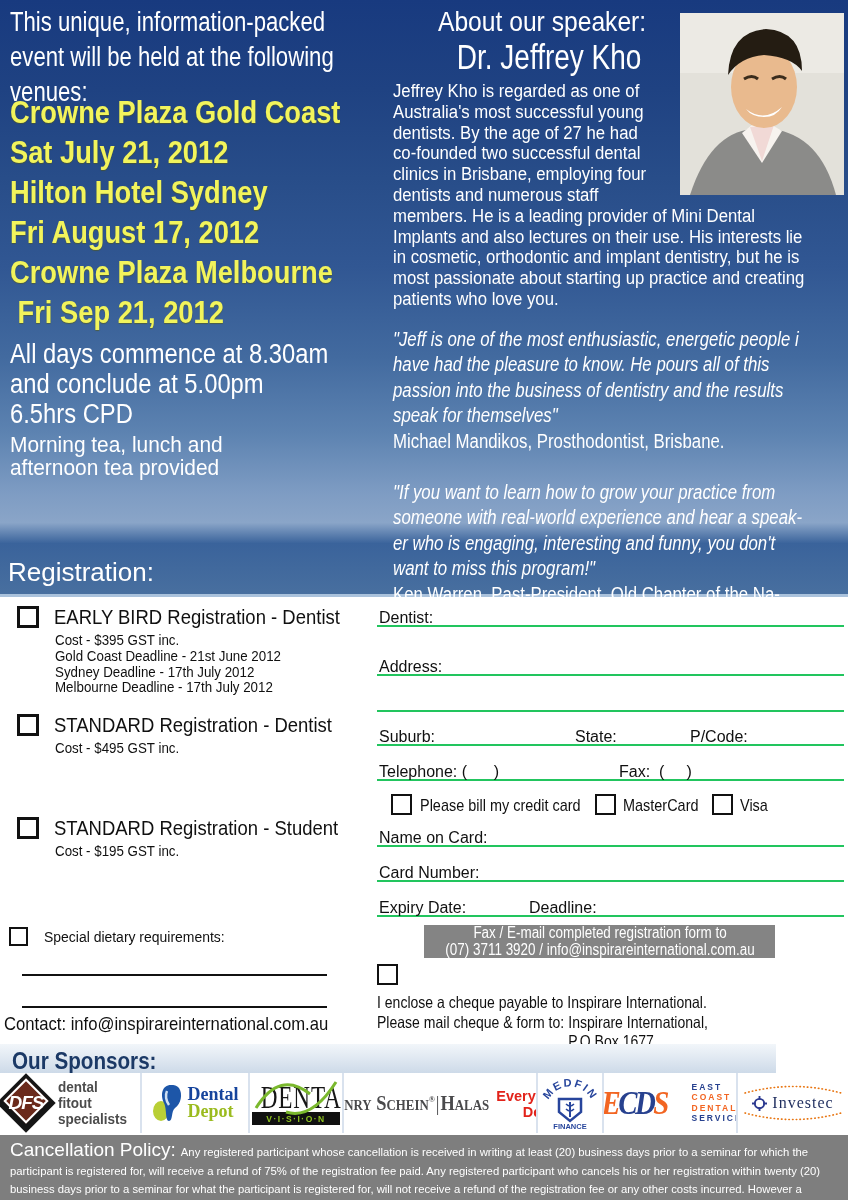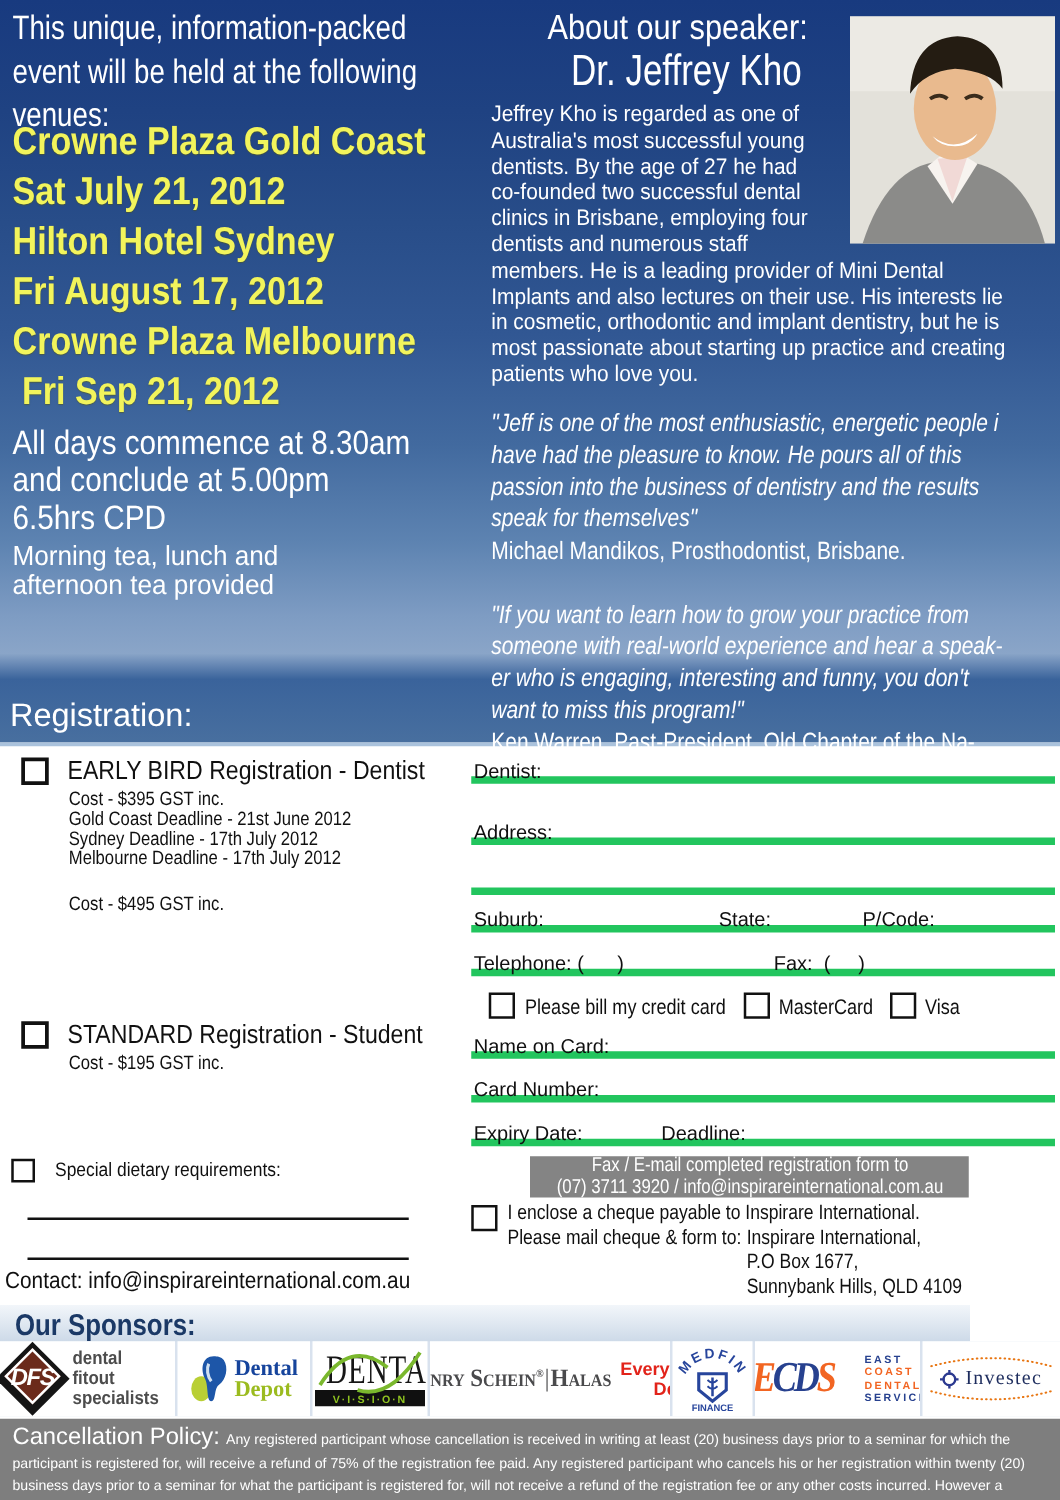--- a/index.html
+++ b/index.html
@@ -41,38 +41,38 @@
   .opt-title { font-size:21px; transform:scaleX(.88); transform-origin:0 50%; white-space:nowrap; }
   .opt-details { margin:3px 0 0 38px; font-size:15.5px; line-height:15.8px; transform:scaleX(.86); transform-origin:0 0; white-space:pre-line; }
 
   .dietary { position:absolute; left:9px; top:327px; display:flex; align-items:center; gap:16px; }
   .dietary-label { font-size:15.5px; transform:scaleX(.9); transform-origin:0 50%; white-space:nowrap; }
   .diet-line { position:absolute; left:22px; width:305px; border-bottom:2.5px solid #111; height:0; }
   .dl1 { top:374px; } .dl2 { top:406px; }
   .contact { position:absolute; left:4px; top:413px; font-size:18.5px; transform:scaleX(.9); transform-origin:0 0; white-space:nowrap; }
 
   .rcol { position:absolute; left:377px; top:0; width:467px; }
-  .f-row { position:absolute; left:0; width:467px; height:18px; border-bottom:6px solid #22c55e; font-size:16px; }
+  .f-row { position:absolute; left:0; width:467px; height:18px; border-bottom:2px solid #22c55e; font-size:16px; }
   .f-row span { position:absolute; top:0; white-space:nowrap; }
   .r-dentist { top:9px; } .r-address { top:58px; } .r-blank { top:110px; height:0; }
   .r-suburb { top:128px; } .r-phone { top:163px; }
   .r-card { top:229px; } .r-number { top:264px; } .r-expiry { top:299px; }
   .p0 { left:2px; } .p198 { left:198px; } .p313 { left:313px; } .p242 { left:242px; } .p152 { left:152px; }
 
   .credit-row { position:absolute; left:14px; top:194px; width:467px; height:24px; }
   .credit-row .cb-sm { position:absolute; top:0; }
   .ccb1 { left:0; } .ccb2 { left:204px; } .ccb3 { left:321px; }
   .credit-lbl { position:absolute; top:2px; font-size:17px; transform:scaleX(.85); transform-origin:0 0; white-space:nowrap; }
   .cl1 { left:29px; } .cl2 { left:232px; } .cl3 { left:349px; }
 
   .fax-box { position:absolute; left:47px; top:325px; width:351px; height:33px; background:#848484; color:#fff;
     display:flex; align-items:center; justify-content:center; overflow:visible; }
   .fax-inner { flex:none; width:430px; text-align:center; font-size:16px; line-height:16.5px; transform:scaleX(.84); white-space:pre-line; }
 
-  .cheque { position:absolute; left:0; top:361px; display:flex; gap:8px; width:467px; }
+  .cheque { position:absolute; left:0; top:361px; display:flex; gap:8px; width:467px;flex-direction:column; }
   .cheque .cb-sm { margin-top:3px; }
   .cheque-text { font-size:16.5px; line-height:19.5px; transform:scaleX(.85); transform-origin:0 0; width:480px; }
   .cheque-row2 { display:flex; }
   .cheque-addr { margin-left:5px; white-space:pre-line; }
 
   
   .sponsor-band { position:absolute; left:0; top:1044px; width:776px; height:37px;
     background:linear-gradient(180deg,#f2f6fa 0%,#dde6f0 45%,#c3d2e3 100%); }
   .sponsor-heading { position:absolute; left:12px; top:3px; font-size:24px; font-weight:bold; color:#1b3966;
     transform:scaleX(.86); transform-origin:0 0; white-space:nowrap; }
@@ -197,20 +197,24 @@
         <span class="cb"></span>
         <span class="opt-title">EARLY BIRD Registration - Dentist</span>
       </div>
       <div class="opt-details">Cost - $395 GST inc.
 Gold Coast Deadline - 21st June 2012
 Sydney Deadline - 17th July 2012
 Melbourne Deadline - 17th July 2012</div>
     </div>
 
     <div class="opt opt2">
+      <div class="opt-head">
+        <span class="cb"></span>
+        <span class="opt-title">STANDARD Registration - Dentist</span>
+      </div>
       <div class="opt-details">Cost - $495 GST inc.</div>
     </div>
 
     <div class="opt opt3">
       <div class="opt-head">
         <span class="cb"></span>
         <span class="opt-title">STANDARD Registration - Student</span>
       </div>
       <div class="opt-details">Cost - $195 GST inc.</div>
     </div>

